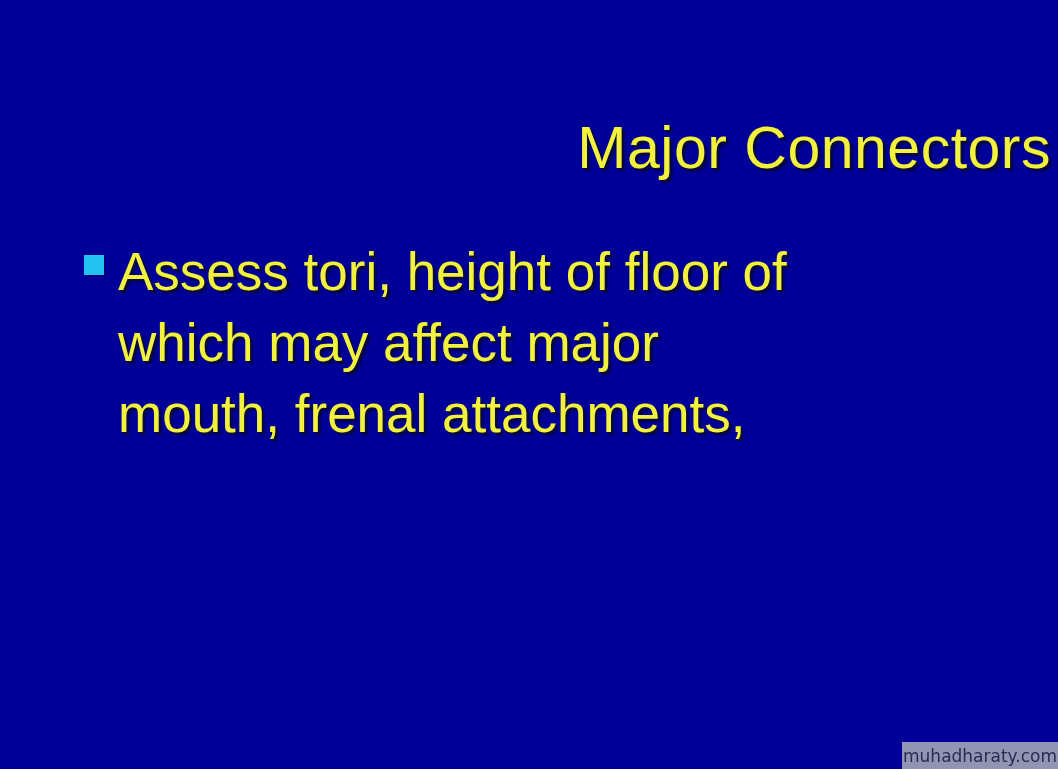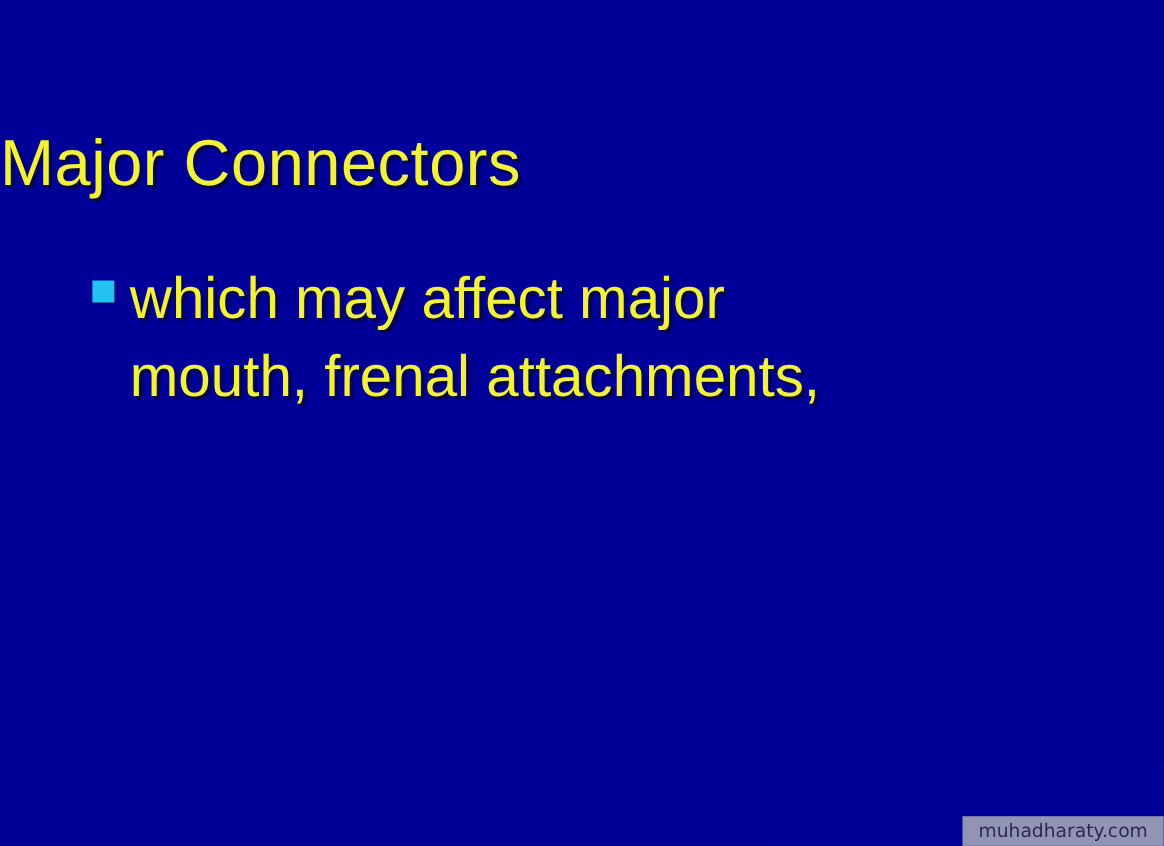--- a/index.html
+++ b/index.html
@@ -20,21 +20,21 @@
     background: #000099;
     overflow: hidden;
   }
 
   
   .slide-title {
     position: absolute;
     left: 0;
     top: 78px;
     width: 1051px;
-    text-align: left;
+    text-align: right;
     font-size: 59px;
     font-weight: 400;
     line-height: 1.05;
     color: #f2f23c;
     letter-spacing: 0.5px;
     text-shadow: 2px 2px 0 #0b0b3a, 3px 3px 2px rgba(0,0,10,0.55);
     white-space: nowrap;
   }
 
   
@@ -72,21 +72,21 @@
   .bullet-text .line {
     display: block;
     white-space: nowrap;
   }
 
   
   .watermark {
     position: absolute;
     right: 0;
     bottom: 0;
-    width: 183px;
+    width: 156px;
     height: 27px;
     background: #9294b4;
     display: flex;
     align-items: center;
     justify-content: center;
   }
 
   .watermark-text {
     font-size: 17px;
     font-weight: 400;
@@ -100,20 +100,21 @@
 <body>
 
 <div class="slide">
 
   <h1 class="slide-title">Major Connectors</h1>
 
   <div class="body-block">
     <div class="bullet-row">
       <span class="bullet-marker"></span>
       <div class="bullet-text">
+        <span class="line">Assess tori, height of floor of</span>
         <span class="line">which may affect major</span>
         <span class="line">mouth, frenal attachments,</span>
       </div>
     </div>
   </div>
 
   <div class="watermark">
     <span class="watermark-text">muhadharaty.com</span>
   </div>
 

